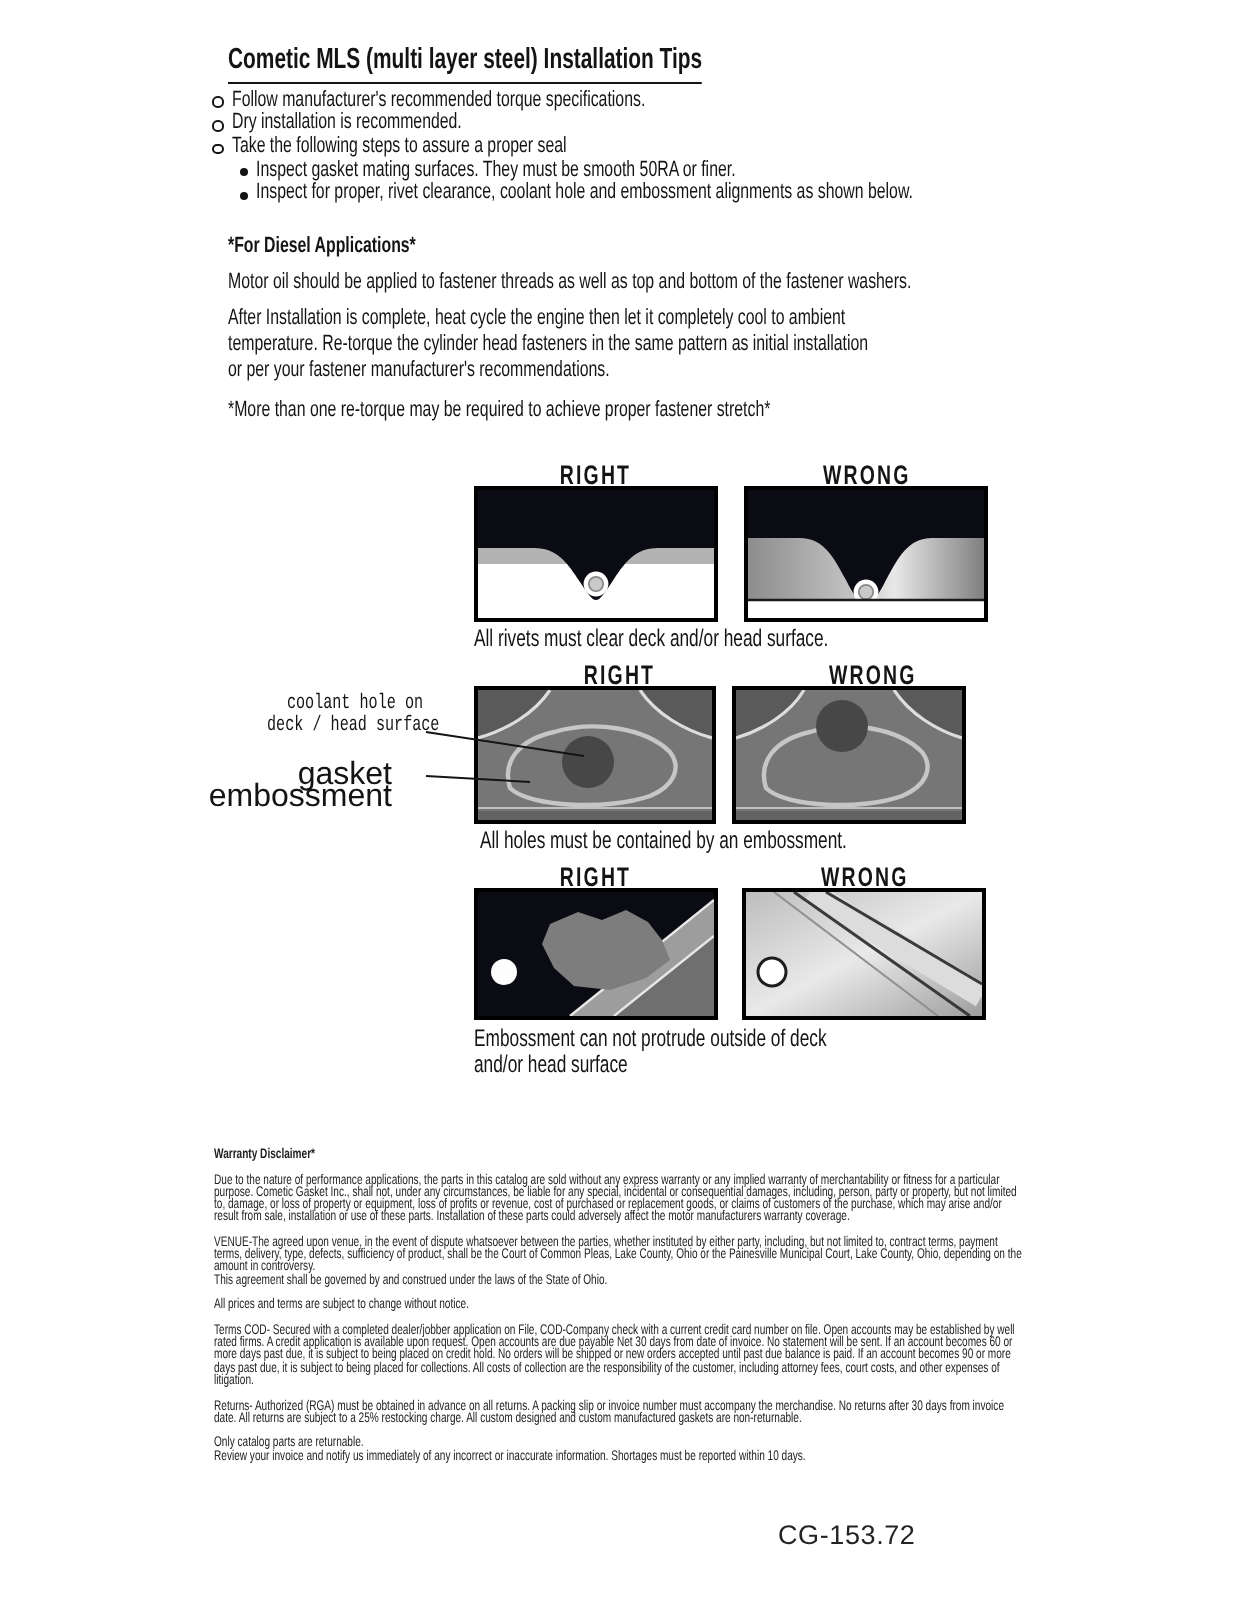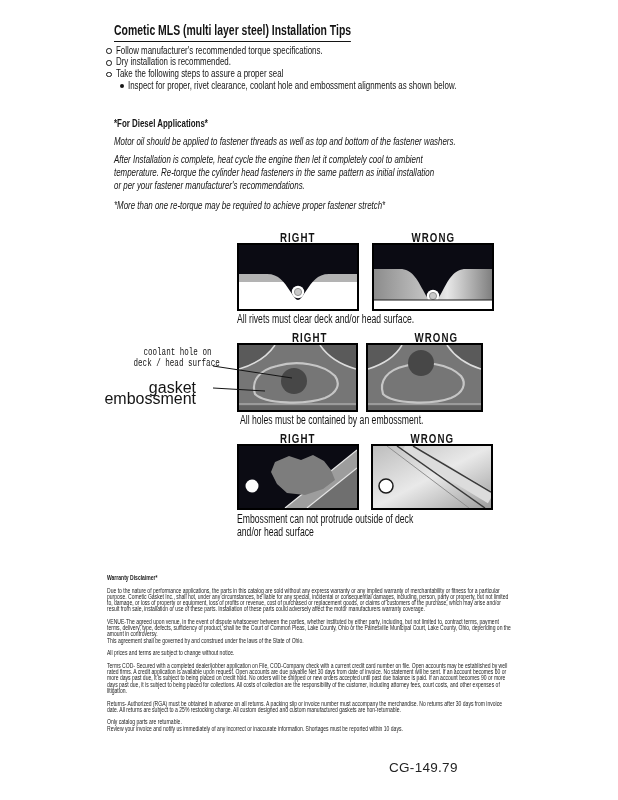--- a/index.html
+++ b/index.html
@@ -15,21 +15,21 @@
   }
   #title .ct { border-bottom:1.6px solid #141414; padding-bottom:2.5px; }
 
   #tips { position:absolute; left:106px; top:44px; font-size:11px; }
   .b-row { display:flex; align-items:center; height:11.6px; white-space:nowrap; }
   .ring { flex:0 0 auto; width:3.6px; height:3.6px; border:1px solid #141414; border-radius:50%; margin:2.8px 4px 0 0; }
   .dot  { flex:0 0 auto; width:4px; height:4px; background:#141414; border-radius:50%; margin:3.2px 4px 0 14px; }
 
   #diesel { position:absolute; left:114px; top:117px; font-size:11px; }
   #diesel h2 { margin:0 0 6px 0; font-size:11px; font-weight:bold; }
-  .pline { line-height:13px; height:13px; white-space:nowrap;font-style:italic; }
+  .pline { line-height:13px; height:13px; white-space:nowrap; }
   .pgap1 { margin-bottom:5px; } .pgap2 { margin-bottom:7px; }
 
   .dg-row { position:absolute; left:237px; }
   #row1 { top:230px; } #row2 { top:330px; } #row3 { top:431px; }
   .dlabels { display:flex; height:13px; margin-bottom:0; font-size:13.5px; font-weight:bold; letter-spacing:1.5px;justify-content:flex-end; }
   .dlabels span.cell { display:block; text-align:center; }
   .panels { display:flex; }
   .panel { border:2px solid #000; background:#fff; font-size:0; line-height:0; }
   .dg-cap { font-size:12px; line-height:12.5px; margin-top:2px; white-space:nowrap; }
 
@@ -56,20 +56,24 @@
       <span class="ring"></span>
       <span class="ct">Follow manufacturer's recommended torque specifications.</span>
     </div>
   <div class="b-row">
       <span class="ring"></span>
       <span class="ct">Dry installation is recommended.</span>
     </div>
   <div class="b-row">
       <span class="ring"></span>
       <span class="ct">Take the following steps to assure a proper seal</span>
+    </div>
+  <div class="b-row">
+      <span class="dot"></span>
+      <span class="ct">Inspect gasket mating surfaces.  They must be smooth 50RA or finer.</span>
     </div>
   <div class="b-row">
       <span class="dot"></span>
       <span class="ct">Inspect for proper, rivet clearance, coolant hole and embossment alignments as shown below.</span>
     </div>
 </div>
 
 <div id="diesel">
   <h2><span class="ct">*For Diesel Applications*</span></h2>
   <div class="pgap1">
@@ -215,13 +219,13 @@
   <div class="fp">Due to the nature of performance applications, the parts in this catalog are sold without any express warranty or any implied warranty of merchantability or fitness for a particular purpose.  Cometic Gasket Inc., shall not, under any circumstances, be liable for any special, incidental or consequential damages, including, person, party or property, but not limited to, damage, or loss of property or equipment, loss of profits or revenue, cost of purchased or replacement goods, or claims of customers of the purchase, which may arise and/or result from sale, installation or use of these parts.  Installation of these parts could adversely affect the motor manufacturers warranty coverage.</div>
   <div class="fp0">VENUE-The agreed upon venue, in the event of dispute whatsoever between the parties, whether instituted by either party, including, but not limited to, contract terms, payment terms, delivery, type, defects, sufficiency of product, shall be the Court of Common Pleas, Lake County, Ohio or the Painesville Municipal Court, Lake County, Ohio, depending on the amount in controversy.</div>
   <div class="fp">This agreement shall be governed by and construed under the laws of the State of Ohio.</div>
   <div class="fp">All prices and terms are subject to change without notice.</div>
   <div class="fp">Terms COD- Secured with a completed dealer/jobber application on File, COD-Company check with a current credit card number on file.  Open accounts may be established by well rated firms.  A credit application is available upon request.  Open accounts are due payable Net 30 days from date of invoice.  No statement will be sent.  If an account becomes 60 or more days past due, it is subject to being placed on credit hold.  No orders will be shipped or new orders accepted until past due balance is paid.  If an account becomes 90 or more days past due, it is subject to being placed for collections.  All costs of collection are the responsibility of the customer, including attorney fees, court costs, and other expenses of litigation.</div>
   <div class="fp">Returns- Authorized (RGA) must be obtained in advance on all returns.  A packing slip or invoice number must accompany the merchandise.  No returns after 30 days from invoice date.  All returns are subject to a 25% restocking charge.  All custom designed and custom manufactured gaskets are non-returnable.</div>
   <div class="fp0">Only catalog parts are returnable.</div>
   <div class="fp0">Review your invoice and notify us immediately of any incorrect or inaccurate information.  Shortages must be reported within 10 days.</div>
 </div>
 
-<div id="footer">CG-149.79</div>
+<div id="footer">CG-153.72</div>
 
 </body></html>

